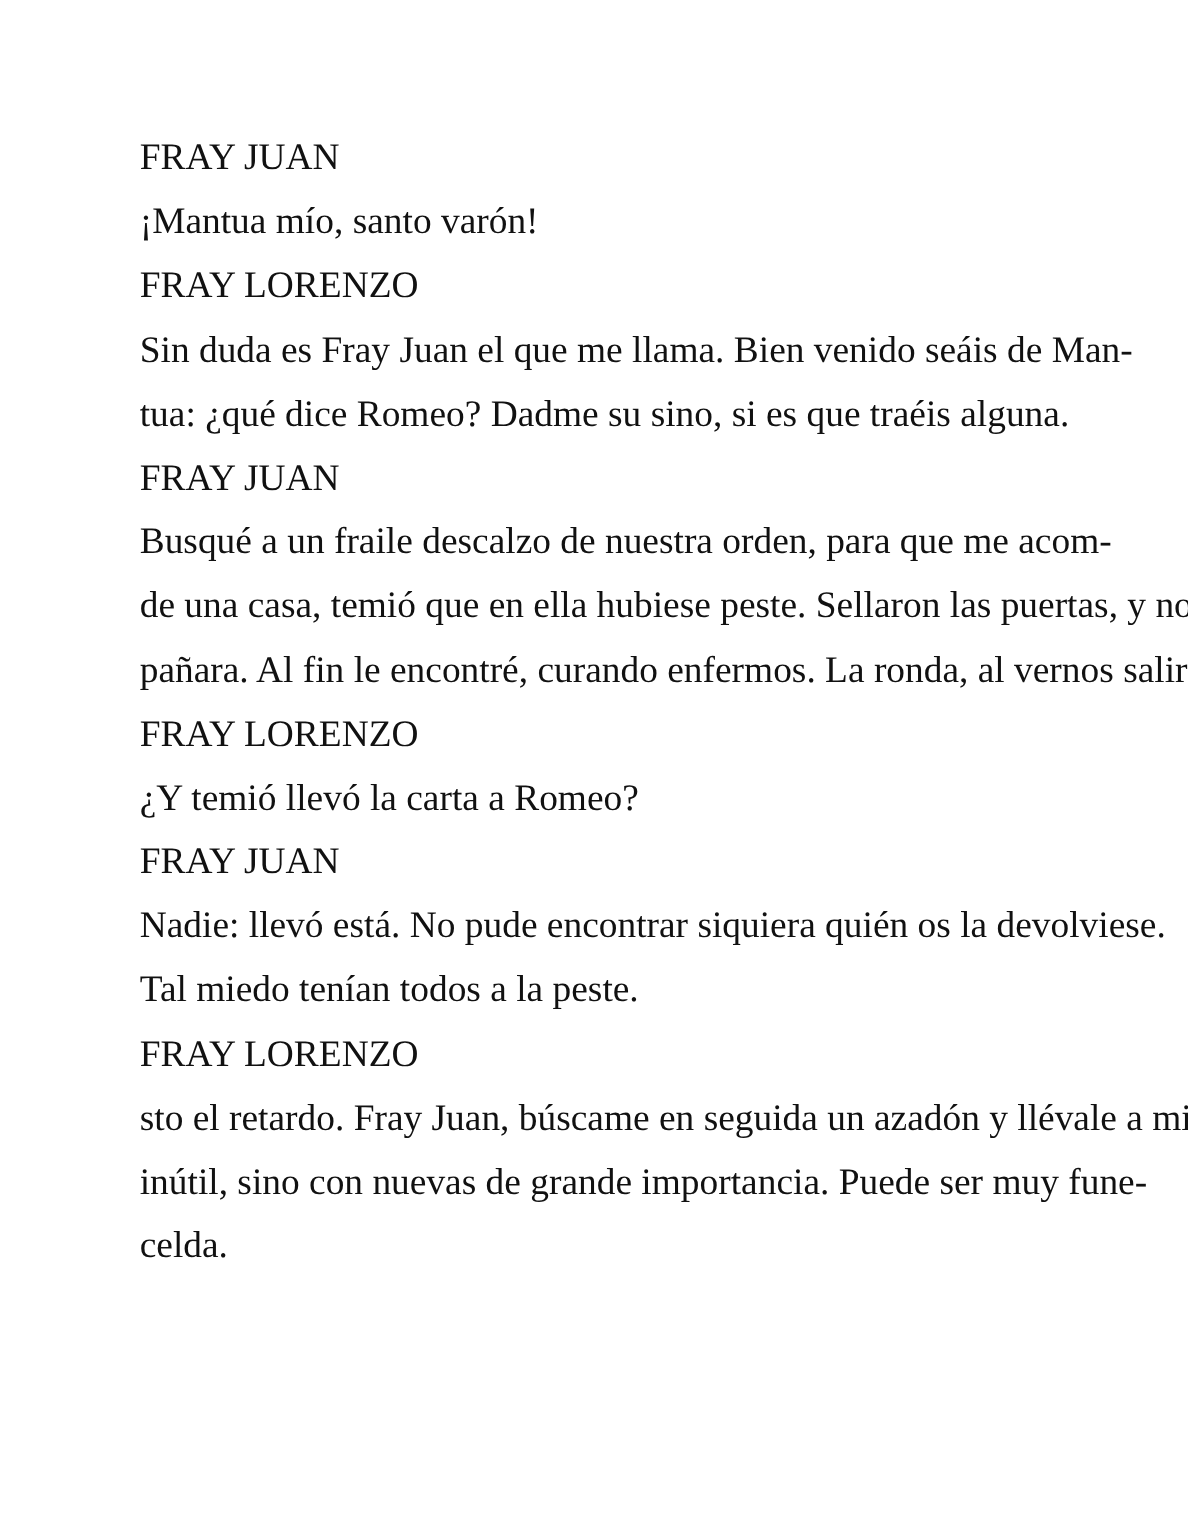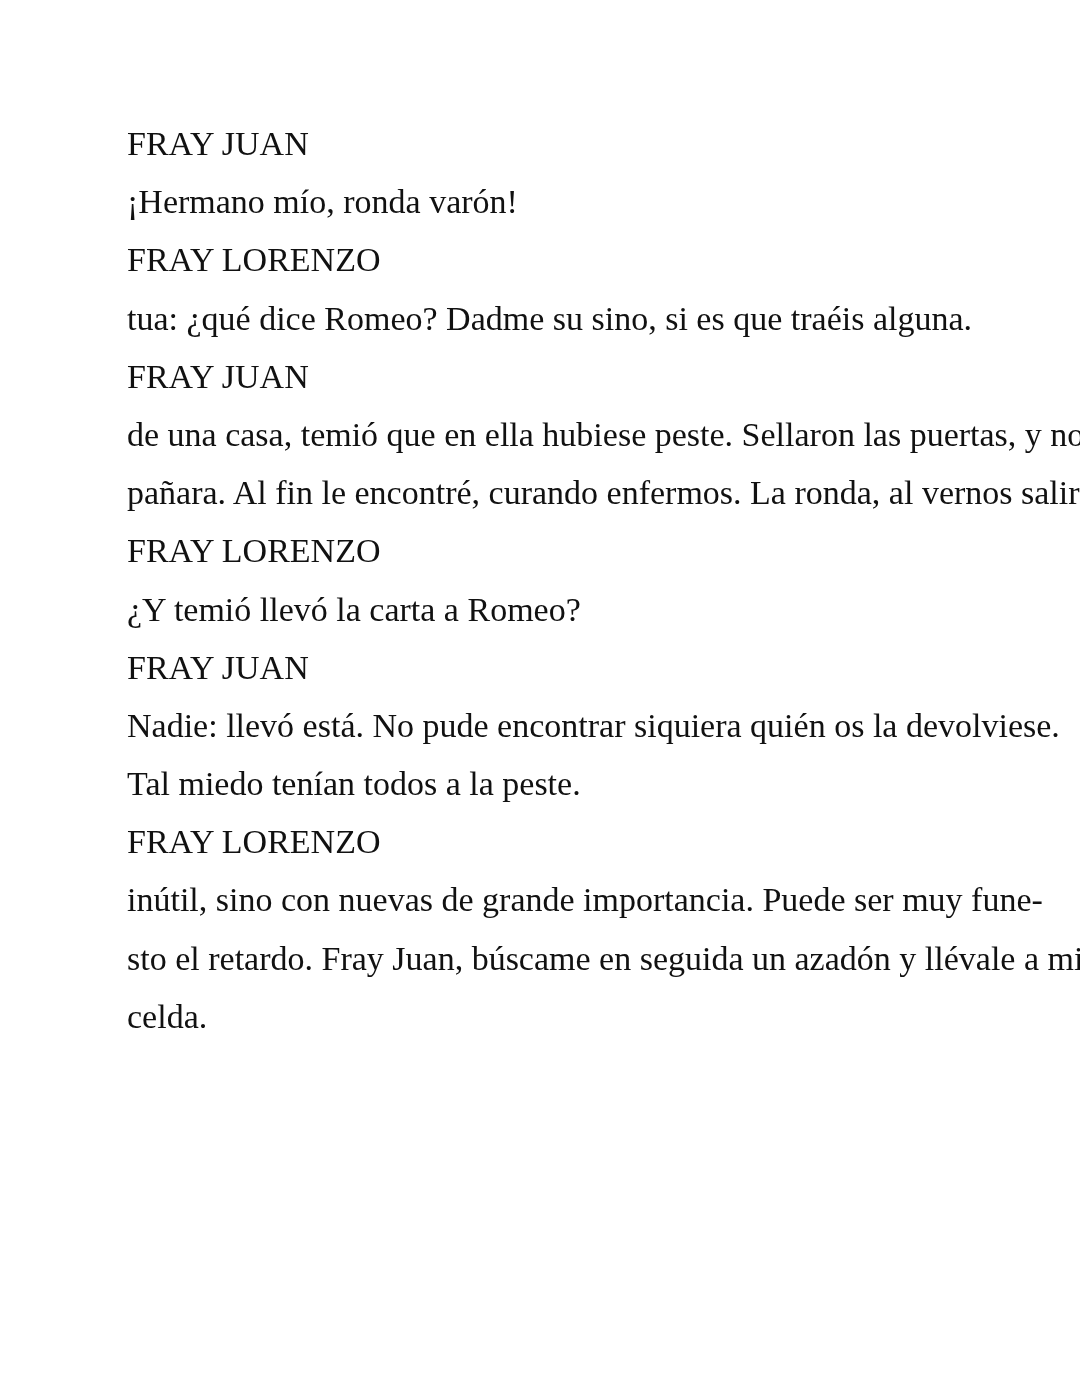--- a/index.html
+++ b/index.html
@@ -8,28 +8,30 @@
     position: absolute; left: 127px; top: 123px; width: 800px;
     font-family: "Liberation Serif", serif; font-size: 34px; color: #111111;
   }
   .line { height: 58.2px; line-height: 42px; white-space: nowrap; }
 </style>
 </head>
 <body>
 
 <div class="page">
   <div class="line">FRAY JUAN</div>
-  <div class="line">¡Hermano mío, ronda varón!</div>
+  <div class="line">¡Mantua mío, santo varón!</div>
   <div class="line">FRAY LORENZO</div>
+  <div class="line">Sin duda es Fray Juan el que me llama. Bien venido seáis de Man-</div>
   <div class="line">tua: ¿qué dice Romeo? Dadme su sino, si es que traéis alguna.</div>
   <div class="line">FRAY JUAN</div>
+  <div class="line">Busqué a un fraile descalzo de nuestra orden, para que me acom-</div>
   <div class="line">de una casa, temió que en ella hubiese peste. Sellaron las puertas, y no</div>
   <div class="line">pañara. Al fin le encontré, curando enfermos. La ronda, al vernos salir</div>
   <div class="line">FRAY LORENZO</div>
   <div class="line">¿Y temió llevó la carta a Romeo?</div>
   <div class="line">FRAY JUAN</div>
   <div class="line">Nadie: llevó está. No pude encontrar siquiera quién os la devolviese.</div>
   <div class="line">Tal miedo tenían todos a la peste.</div>
   <div class="line">FRAY LORENZO</div>
+  <div class="line">sto el retardo. Fray Juan, búscame en seguida un azadón y llévale a mi</div>
   <div class="line">inútil, sino con nuevas de grande importancia. Puede ser muy fune-</div>
-  <div class="line">sto el retardo. Fray Juan, búscame en seguida un azadón y llévale a mi</div>
   <div class="line">celda.</div>
 </div>
 
 </body></html>

